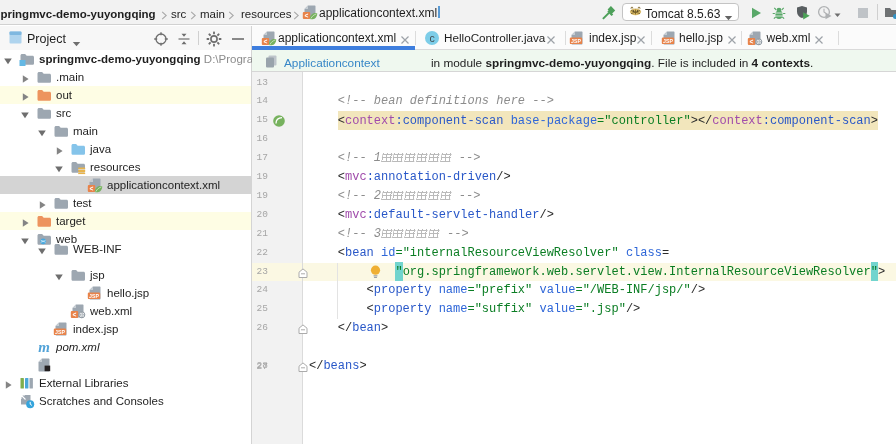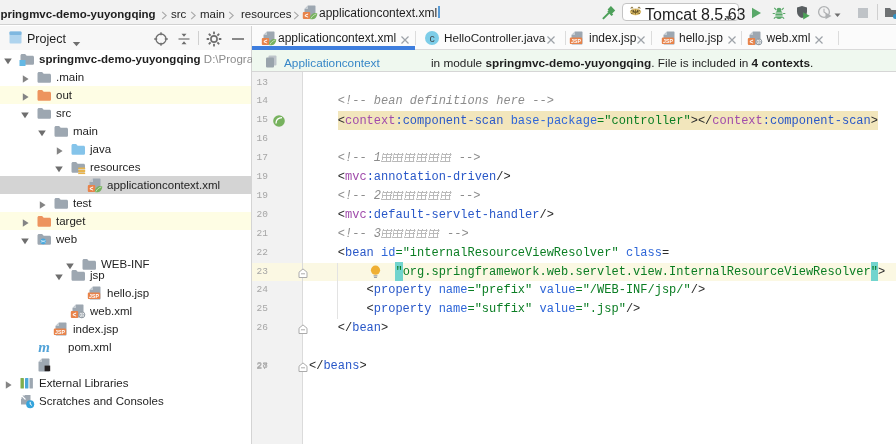--- a/index.html
+++ b/index.html
@@ -58,21 +58,21 @@
       <path d="M7.3 7.7l1.6-1.6 4.3 4.3-1.6 1.6z" fill="#4DA05A"></path>
     </svg></div>
 <div class="ab" style="left:622px;top:3px;width:117px;height:18px;background:#fff;border:1px solid #C4C4C4;border-radius:4px;box-sizing:border-box;"></div>
 <div style="position:absolute;left:629px;top:5px;"><svg width="13" height="13" viewBox="0 0 13 13" style="">
       <ellipse cx="6.5" cy="6.8" rx="5.6" ry="3.4" fill="#D8B968"></ellipse>
       <path d="M1 3.4l2-2 1.6 1.8zM12 3.4l-2-2-1.6 1.8z" fill="#8A733B"></path>
       <path d="M2 5.5l9 3.2M2 8.7l9-3.2M6.5 4.6v4.8" stroke="#6E5A23" stroke-width="0.8"></path>
       <circle cx="4.4" cy="6" r="0.7" fill="#3B3322"></circle>
       <circle cx="8.6" cy="6" r="0.7" fill="#3B3322"></circle>
     </svg></div>
-<div style="position:absolute;left:645px;top:6px;"><span style="font-size:16px;">Tomcat 8.5.63</span></div>
+<div style="position:absolute;left:645px;top:6px;"><span style="font-size:12px;">Tomcat 8.5.63</span></div>
 <div style="position:absolute;left:724px;top:9px;"><svg width="9" height="6" viewBox="0 0 9 6" style="">
       <path d="M0.8 1h7.4L4.5 5.2z" fill="#646464"></path>
     </svg></div>
 <div style="position:absolute;left:749px;top:6px;"><svg width="14" height="14" viewBox="0 0 14 14" style="">
       <path d="M3 1.8l9 5.2-9 5.2z" fill="#59A869"></path>
     </svg></div>
 <div style="position:absolute;left:772px;top:6px;"><svg width="14" height="14" viewBox="0 0 14 14" style="">
       <path d="M4.2 3.8L2.3 1.9M9.8 3.8l1.9-1.9M2.9 7.5H.7M11.1 7.5h2.2M3.8 10.8l-1.9 1.9M10.2 10.8l1.9 1.9" stroke="#59A869" stroke-width="1.2"></path>
       <ellipse cx="7" cy="4" rx="2.4" ry="2.2" fill="#59A869"></ellipse>
       <ellipse cx="7" cy="8.7" rx="3.6" ry="4.2" fill="#59A869"></ellipse>
@@ -232,21 +232,21 @@
     <span style="position:absolute;left:20px;top:4px;"><svg width="10" height="10" viewBox="0 0 10 10" style="">
         <path d="M1.2 2.5h7.6L5 8.2z" fill="#6E6E6E"></path>
       </svg></span>
     <span style="position:absolute;left:36px;top:1px;"><svg width="16" height="16" viewBox="0 0 16 16" style="">
         <path d="M1.5 4.6c0-.9.7-1.6 1.6-1.6h3l1.6 1.8h5.8c.9 0 1.5.7 1.5 1.6v5.8c0 .9-.6 1.6-1.5 1.6H3.1c-.9 0-1.6-.7-1.6-1.6z" fill="#9DA7B1"></path>
         <circle cx="7.2" cy="10.3" r="2.9" fill="#47A7DD"></circle>
         <path d="M4.8 9.3c1.6 1 3.2 1 4.8 0M4.8 11.3c1.6-1 3.2-1 4.8 0" stroke="#fff" stroke-width="0.6" fill="none"></path>
       </svg></span>
     <span class="rlab" style="left:56px;">web</span>
   </div>
-<div class="row" style="top:255px;margin-left:28px;">
+<div class="row" style="top:240px;">
     <span style="position:absolute;left:37px;top:4px;"><svg width="10" height="10" viewBox="0 0 10 10" style="">
         <path d="M1.2 2.5h7.6L5 8.2z" fill="#6E6E6E"></path>
       </svg></span>
     <span style="position:absolute;left:53px;top:1px;"><svg width="16" height="16" viewBox="0 0 16 16" style="">
         <path d="M1.5 4.6c0-.9.7-1.6 1.6-1.6h3l1.6 1.8h5.8c.9 0 1.5.7 1.5 1.6v5.8c0 .9-.6 1.6-1.5 1.6H3.1c-.9 0-1.6-.7-1.6-1.6z" fill="#9DA7B1"></path>
       </svg></span>
     <span class="rlab" style="left:73px;">WEB-INF</span>
   </div>
 <div class="row" style="top:266px;">
     <span style="position:absolute;left:54px;top:4px;"><svg width="10" height="10" viewBox="0 0 10 10" style="">
@@ -283,21 +283,21 @@
         <path d="M6 1.5L2.5 5H6z" fill="#C6CDD3"></path>
         <rect x="0.8" y="7.5" width="12.4" height="6.6" rx="1.2" fill="#E8834A"></rect>
         <text x="7" y="12.7" font-family="Liberation Sans" font-size="5.2" font-weight="bold" fill="#fff" text-anchor="middle">JSP</text>
       </svg></span>
     <span class="rlab" style="left:73px;">index.jsp</span>
   </div>
 <div class="row" style="top:338px;">
     <span style="position:absolute;left:36px;top:1px;"><svg width="16" height="16" viewBox="0 0 16 16" style="">
         <text x="8" y="13" font-family="Liberation Serif" font-size="15" font-style="italic" font-weight="bold" fill="#52A3D8" text-anchor="middle">m</text>
       </svg></span>
-    <span class="rlab" style="left:68px;">pom.xml</span>
+    <span class="rlab" style="left:56px;font-style:italic;">pom.xml</span>
   </div>
 <div class="row" style="top:356px;">
     <span style="position:absolute;left:36px;top:1px;"><svg width="16" height="16" viewBox="0 0 16 16" style="">
         <path d="M6 1.5h6.5c.6 0 1 .4 1 1v11c0 .6-.4 1-1 1h-9c-.6 0-1-.4-1-1V5z" fill="#9DA7B1"></path>
         <path d="M6 1.5L2.5 5H6z" fill="#C6CDD3"></path>
         <rect x="8.6" y="8.6" width="5.6" height="5.6" fill="#231F20"></rect>
       </svg></span>
   </div>
 <div class="row" style="top:374px;">
     <span style="position:absolute;left:3px;top:4px;"><svg width="10" height="10" viewBox="0 0 10 10" style="">

